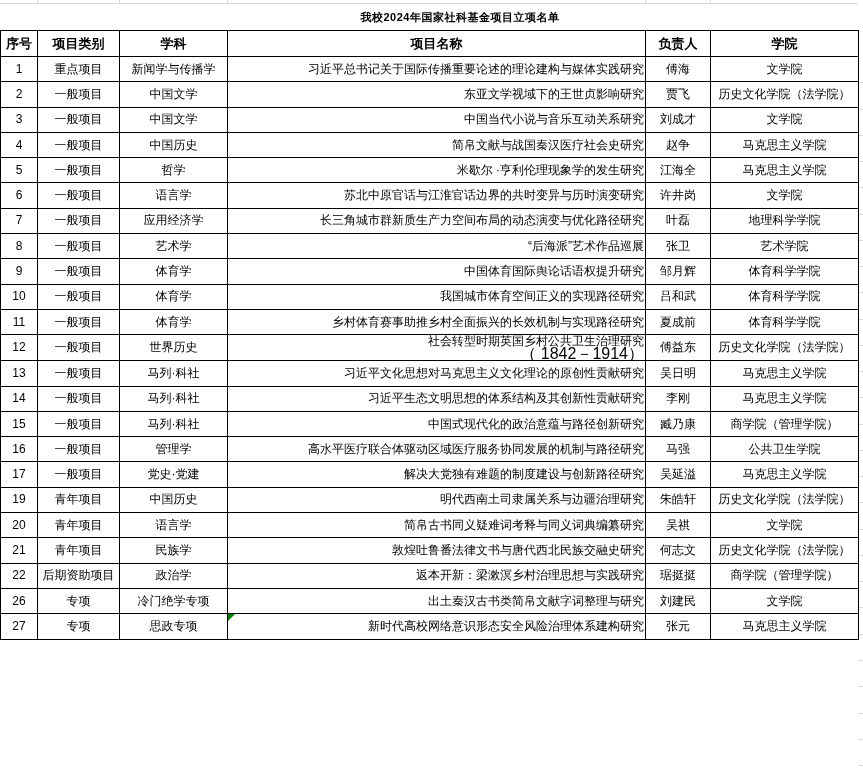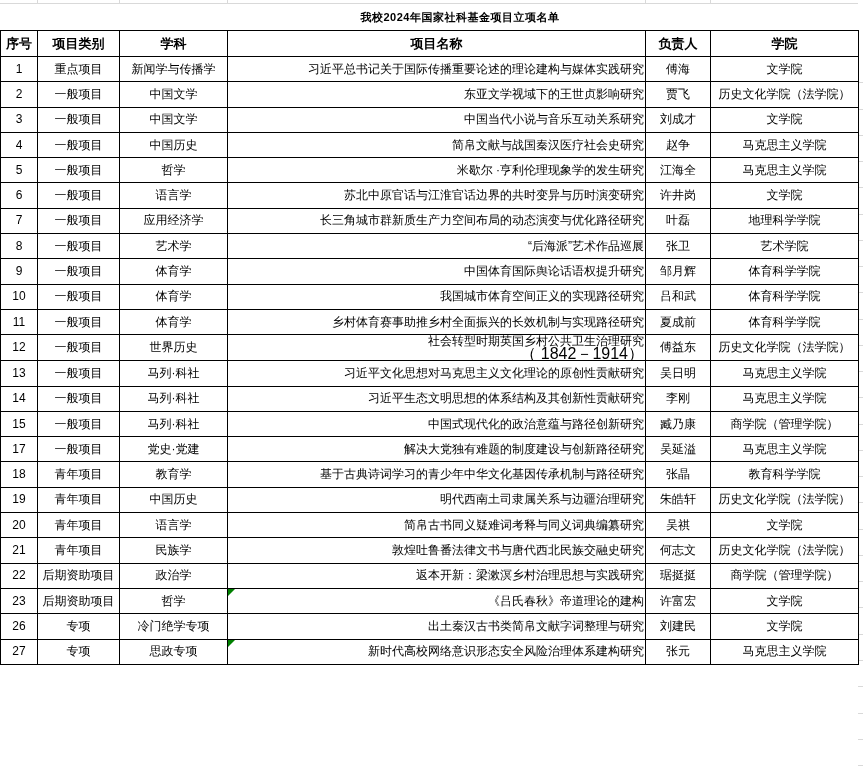--- a/index.html
+++ b/index.html
@@ -239,42 +239,42 @@
     <td>马列·科社</td>
     <td class="project-cell">
       
       <span>中国式现代化的政治意蕴与路径创新研究</span>
       <span class="line2"></span>
     </td>
     <td>臧乃康</td>
     <td>商学院（管理学院）</td>
   </tr>
       <tr>
+    <td>16</td>
+    <td>一般项目</td>
+    <td>管理学</td>
+    <td class="project-cell">
+      
+      <span>高水平医疗联合体驱动区域医疗服务协同发展的机制与路径研究</span>
+      <span class="line2"></span>
+    </td>
+    <td>马强</td>
+    <td>公共卫生学院</td>
+  </tr>
+      <tr>
     <td>17</td>
     <td>一般项目</td>
     <td>党史·党建</td>
     <td class="project-cell">
       
       <span>解决大党独有难题的制度建设与创新路径研究</span>
       <span class="line2"></span>
     </td>
     <td>吴延溢</td>
     <td>马克思主义学院</td>
-  </tr>
-      <tr>
-    <td>18</td>
-    <td>青年项目</td>
-    <td>教育学</td>
-    <td class="project-cell">
-      
-      <span>基于古典诗词学习的青少年中华文化基因传承机制与路径研究</span>
-      <span class="line2"></span>
-    </td>
-    <td>张晶</td>
-    <td>教育科学学院</td>
   </tr>
       <tr>
     <td>19</td>
     <td>青年项目</td>
     <td>中国历史</td>
     <td class="project-cell">
       
       <span>明代西南土司隶属关系与边疆治理研究</span>
       <span class="line2"></span>
     </td>
@@ -311,32 +311,20 @@
     <td>政治学</td>
     <td class="project-cell">
       
       <span>返本开新：梁漱溟乡村治理思想与实践研究</span>
       <span class="line2"></span>
     </td>
     <td>琚挺挺</td>
     <td>商学院（管理学院）</td>
   </tr>
       <tr>
-    <td>23</td>
-    <td>后期资助项目</td>
-    <td>哲学</td>
-    <td class="project-cell">
-      <span class="marker show"></span>
-      <span>《吕氏春秋》帝道理论的建构</span>
-      <span class="line2"></span>
-    </td>
-    <td>许富宏</td>
-    <td>文学院</td>
-  </tr>
-      <tr>
     <td>26</td>
     <td>专项</td>
     <td>冷门绝学专项</td>
     <td class="project-cell">
       
       <span>出土秦汉古书类简帛文献字词整理与研究</span>
       <span class="line2"></span>
     </td>
     <td>刘建民</td>
     <td>文学院</td>

